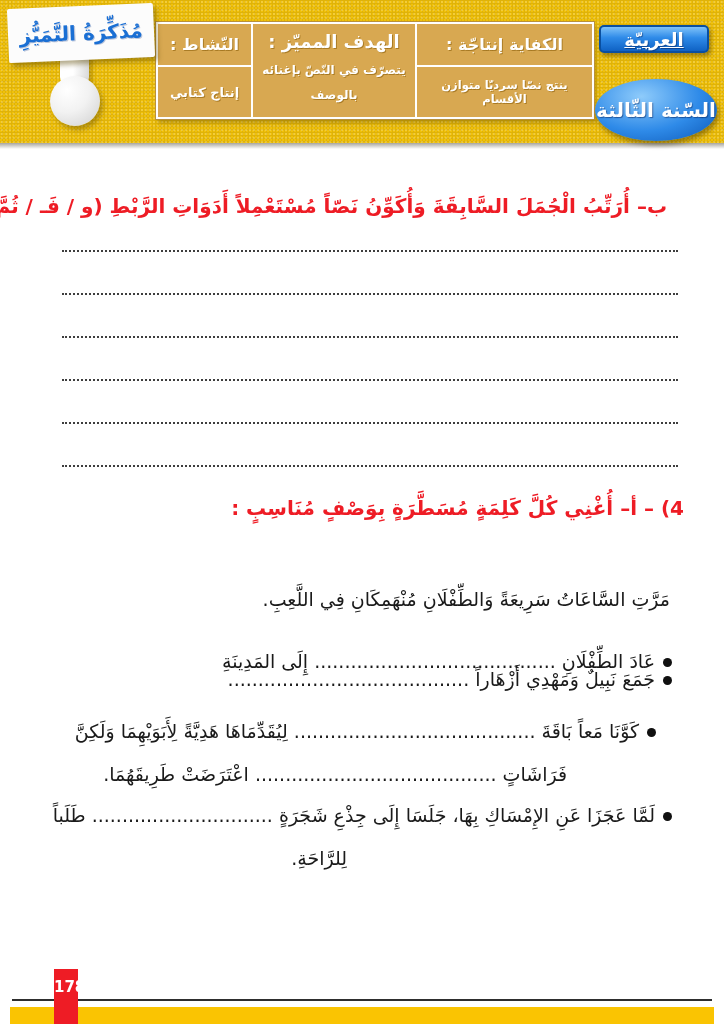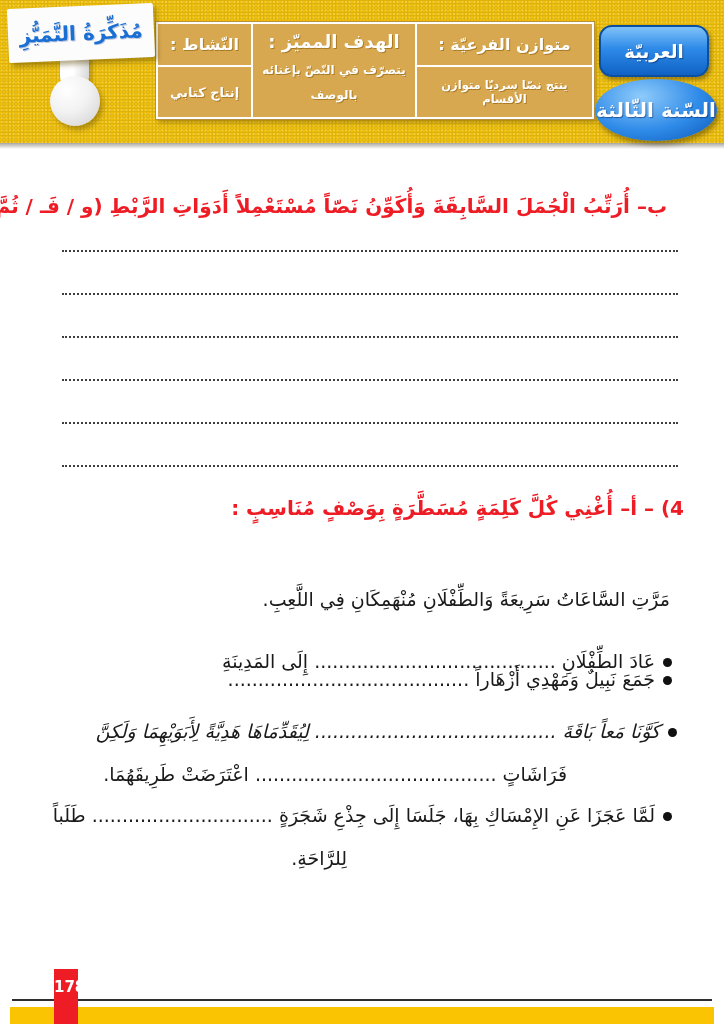--- a/index.html
+++ b/index.html
@@ -75,27 +75,28 @@
   .col-competency .cell-value { height:50px; font-size:11.5px; padding:0 4px; }
   .col-activity .cell-value { height:50px; font-size:13px; }
   .col-goal .cell-label { height:34px; font-size:18px; }
   .goal-text {
     text-align:center; font-weight:bold; font-size:12px; line-height:2.1;
     text-shadow:1px 1px 0 rgba(140,95,10,0.6);
   }
 
   
   .subject-btn {
-    position:absolute; left:599px; top:25px; width:110px; height:52px;
-    border:2px solid #0a4fa0; border-radius:13px;
+    position:absolute; left:599px; top:25px; width:110px; height:28px;
+    border:2px solid #0a4fa0; border-radius:5px;
     background:linear-gradient(180deg,#7fc2f9 0%, #2e8ae8 45%, #0f62c4 100%);
     color:#fff; font-weight:bold; font-size:18px;
     display:flex; align-items:center; justify-content:center;
     box-shadow:2px 3px 4px rgba(60,45,0,0.45);
     text-shadow:1px 1px 1px rgba(0,30,90,0.5);
+    text-decoration:underline;
   }
   .grade-ellipse {
     position:absolute; left:595px; top:79px; width:122px; height:62px;
     border-radius:50%;
     background:radial-gradient(ellipse at 38% 28%, #8ecbfb 0%, #2e8ae8 55%, #0d58b6 100%);
     color:#fff; font-weight:bold; font-size:20px;
     display:flex; align-items:center; justify-content:center;
     box-shadow:2px 4px 5px rgba(60,45,0,0.45);
     text-shadow:1px 1px 1px rgba(0,30,90,0.5);
   }
@@ -114,21 +115,21 @@
     position:absolute; color:#1a1a1a; font-size:19px; white-space:nowrap;
     line-height:30px;
   }
   .intro { top:584px; right:54px; }
   .bdot {
     display:inline-block; width:9px; height:9px; border-radius:50%;
     background:#101010; margin-inline-end:8px; vertical-align:middle;
   }
   .b1 { top:664px; right:52px; }
   .b2 { top:646px; right:52px; }
-  .b3a { top:716px; right:47px;font-style:italic; }
+  .b3a { top:716px; right:68px; }
   .b3b { top:759px; right:157px; }
   .b4a { top:800px; right:52px; }
   .b4b { top:843px; right:377px; }
 
   
   .footer-rule { position:absolute; top:999px; left:12px; width:700px; height:2px; background:#2e2e2e; }
   .bottom-bar { position:absolute; top:1007px; left:10px; width:704px; height:17px; background:#FAC402; }
   .page-badge {
     position:absolute; left:54px; top:969px; width:24px; height:55px;
     background:#EE1C25; z-index:5; color:#fff; font-weight:bold; font-size:15px;
@@ -143,21 +144,21 @@
   <header class="banner">
 
     <div class="logo-plate">
       <span>مُذَكِّرَةُ التَّمَيُّزِ</span>
     </div>
     <div class="pin-stem"></div>
     <div class="pin-ball"></div>
 
     <div class="info-box">
       <div class="info-col col-competency">
-        <div class="cell-label with-divider">متوازن الفرعيّة :</div>
+        <div class="cell-label with-divider">الكفاية إنتاجّة :</div>
         <div class="cell-value">ينتج نصّا سرديّا متوازن الأقسام</div>
       </div>
       <div class="info-col col-goal">
         <div class="cell-label">الهدف المميّز :</div>
         <div class="goal-text">
           <span>يتصرّف في النّصّ بإغنائه</span><br>
           <span>بالوصف</span>
         </div>
       </div>
       <div class="info-col col-activity">

